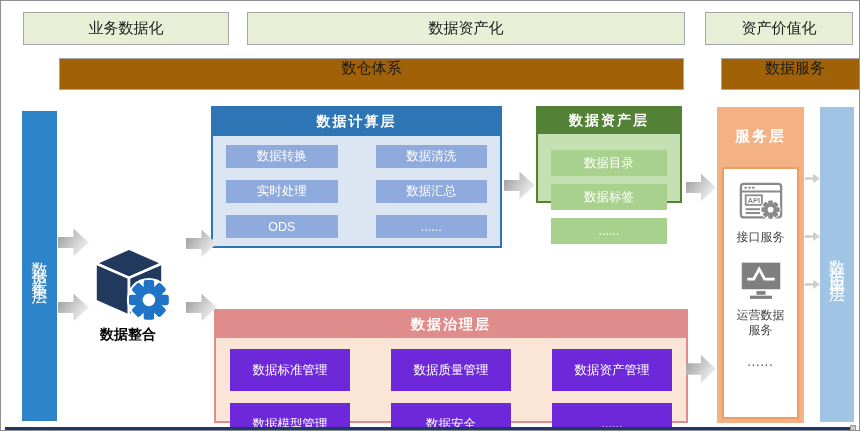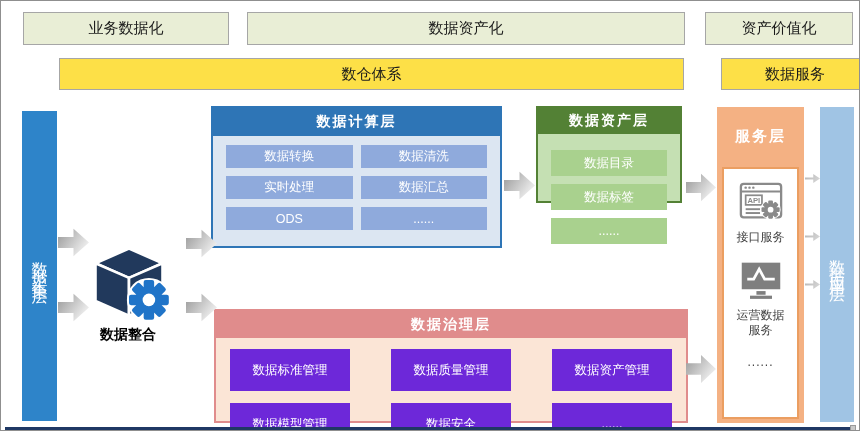--- a/index.html
+++ b/index.html
@@ -1,37 +1,37 @@
 <!DOCTYPE html>
 <html><head>
 <meta charset="utf-8">
 <style>
   html,body{margin:0;padding:0;background:#fff;font-family:"Liberation Sans",sans-serif;}
   #canvas{position:relative;width:860px;height:431px;background:#fff;border:1px solid #8f8f8f;box-sizing:border-box;overflow:hidden;}
 
   
   .banner{position:absolute;top:11px;height:33px;background:#e9eed6;border:1px solid #a6a6a6;
           display:flex;align-items:center;justify-content:center;font-size:15px;color:#1a1a1a;box-sizing:border-box;}
-  .whitebox{position:absolute;top:57px;height:32px;background:#fde047;border:1px solid #a6a6a6;
-          display:flex;align-items:center;justify-content:center;font-size:15px;color:#1a1a1a;box-sizing:border-box;}
+  .whitebox{position:absolute;top:57px;height:32px;background:#a16207;border:1px solid #a6a6a6;
+          display:flex;justify-content:center;font-size:15px;color:#1a1a1a;box-sizing:border-box;}
 
   
   .vbar{position:absolute;display:flex;align-items:center;justify-content:center;color:#fff;}
   .vbar span{writing-mode:vertical-rl;text-orientation:upright;font-size:16px;letter-spacing:7px;line-height:1;}
   #left-bar{left:21px;top:110px;width:35px;height:310px;background:#2e84c9;}
   #right-bar{left:819px;top:106px;width:34px;height:315px;background:#a0c4e4;}
 
   
   .layer{position:absolute;box-sizing:border-box;}
   .layer .hd{color:#fff;font-weight:bold;font-size:14px;display:flex;align-items:center;justify-content:center;letter-spacing:2px;}
   .cell{display:flex;align-items:center;justify-content:center;color:#fff;font-size:12.5px;}
 
   #compute{left:210px;top:105px;width:291px;height:142px;background:#dce6f2;border:2px solid #2e75b6;}
   #compute .hd{height:28px;background:#2e75b6;}
-  #compute .grid{display:grid;grid-template-columns:1fr 1fr;column-gap:38px;row-gap:12px;padding:9px 13px;gap:8px;}
+  #compute .grid{display:grid;grid-template-columns:1fr 1fr;column-gap:38px;row-gap:12px;padding:9px 13px;}
   #compute .cell{height:23px;background:#8faadc;}
 
   #asset{left:535px;top:105px;width:146px;height:97px;background:#c5e0b3;border:2px solid #538135;}
   #asset .hd{height:26px;background:#538135;}
   #asset .grid{display:grid;grid-template-columns:1fr;row-gap:8px;padding:16px 13px;}
   #asset .cell{height:26px;background:#a9d18e;}
 
   #governance{left:213px;top:308px;width:474px;height:114px;background:#fbe5d6;border:2px solid #e08c8c;}
   #governance .hd{height:27px;background:#e08c8c;}
   #governance .grid{display:grid;grid-template-columns:1fr 1fr 1fr;column-gap:41px;row-gap:12px;padding:11px 14px;}

